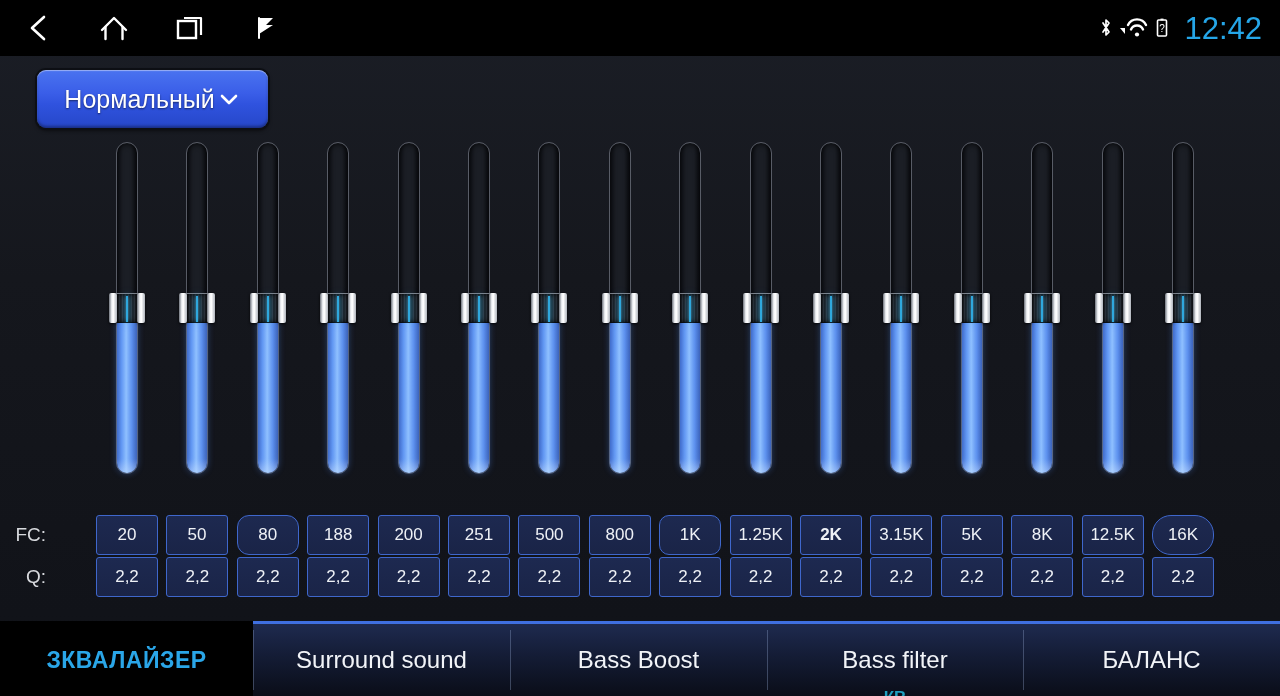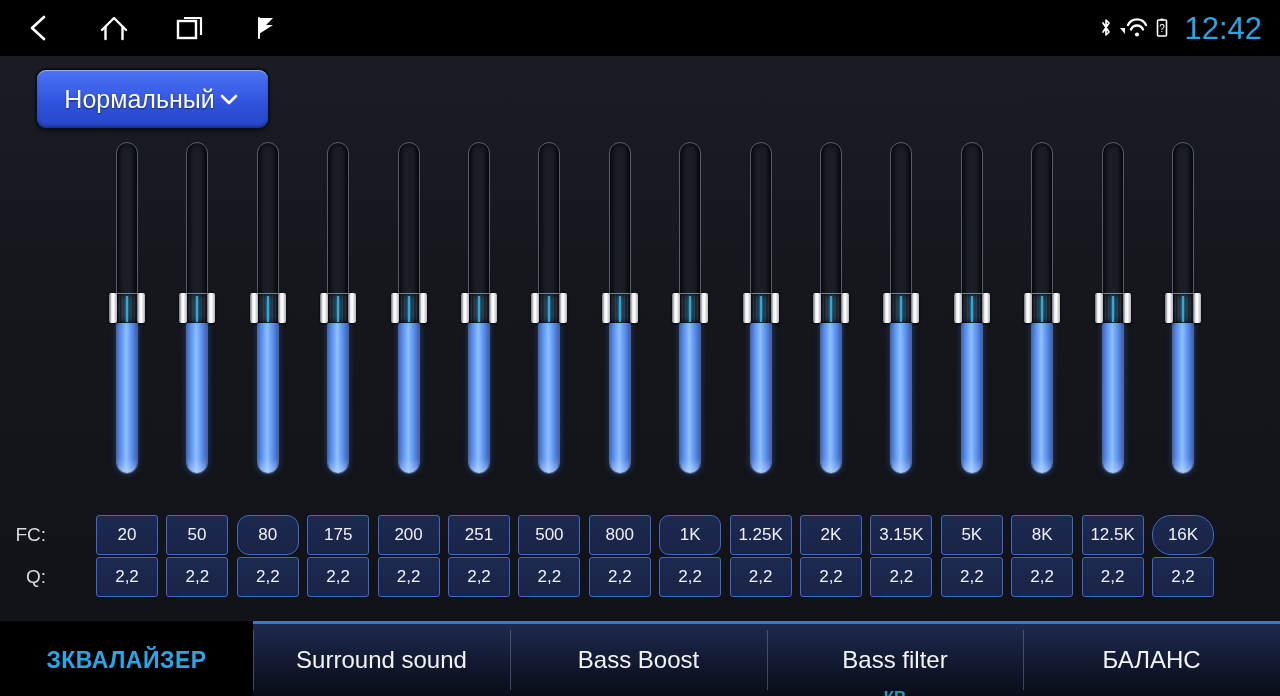--- a/index.html
+++ b/index.html
@@ -376,28 +376,28 @@
           <div class="cap r"></div>
         </div>
       </div>
     </div>
 
   <div class="vrow" id="row-fc">
     <div class="rowlabel">FC:</div>
   <div class="cell" style="left: 96px;">20</div>
       <div class="cell" style="left: 166px;">50</div>
       <div class="cell" style="left: 236.8px; border-radius: 12px;">80</div>
-      <div class="cell" style="left: 307.2px;">175</div>
+      <div class="cell" style="left: 307.2px;">188</div>
       <div class="cell" style="left: 377.6px;">200</div>
       <div class="cell" style="left: 448px;">251</div>
       <div class="cell" style="left: 518.4px;">500</div>
       <div class="cell" style="left: 588.8px;">800</div>
       <div class="cell" style="left: 659.2px; border-radius: 10px;">1K</div>
       <div class="cell" style="left: 729.6px;">1.25K</div>
-      <div class="cell" style="left: 800px;">2K</div>
+      <div class="cell" style="left: 800px; font-weight: bold;">2K</div>
       <div class="cell" style="left: 870.4px;">3.15K</div>
       <div class="cell" style="left: 940.8px;">5K</div>
       <div class="cell" style="left: 1011.2px;">8K</div>
       <div class="cell" style="left: 1081.6px;">12.5K</div>
       <div class="cell" style="left: 1152px; border-radius: 19px;">16K</div>
     </div>
 
   <div class="vrow" id="row-q">
     <div class="rowlabel">Q:</div>
   <div class="cell" style="left: 96px;">2,2</div>

